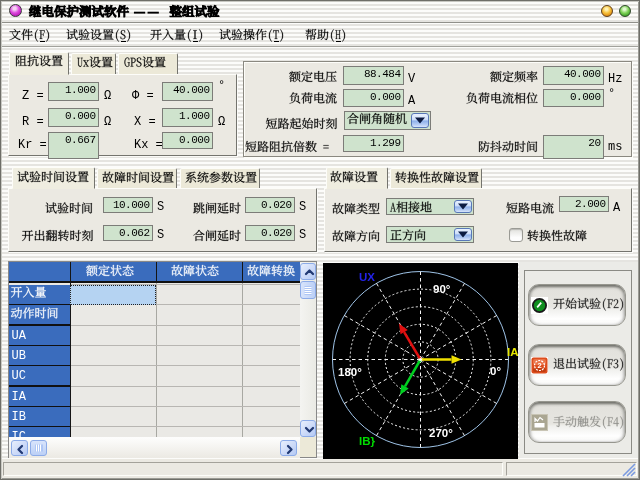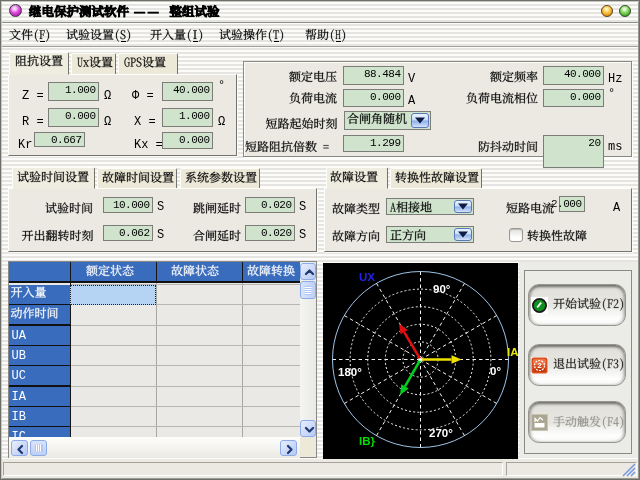--- a/index.html
+++ b/index.html
@@ -52,21 +52,21 @@
 <div class="gbox" style="left:48px;top:108px;width:51px;height:19px">
     <span>0.000</span>
   </div>
 <div class="u mono" style="left:104px;top:115px">Ω</div>
 <div class="u mono" style="left:134px;top:115px">X =</div>
 <div class="gbox" style="left:162px;top:108px;width:51px;height:19px">
     <span>1.000</span>
   </div>
 <div class="u mono" style="left:218px;top:115px">Ω</div>
 <div class="u mono" style="left:18px;top:138px">Kr =</div>
-<div class="gbox" style="left:34px;top:132px;width:51px;height:15px">
+<div class="gbox" style="left:48px;top:132px;width:51px;height:27px">
     <span>0.667</span>
   </div>
 <div class="u mono" style="left:134px;top:138px">Kx =</div>
 <div class="gbox" style="left:162px;top:132px;width:51px;height:17px">
     <span>0.000</span>
   </div>
 <div class="panel" style="left:243px;top:61px;width:389px;height:96px;border:1px solid #8a8880;box-shadow:1px 1px 0 #fdfdf9, inset 1px 1px 0 #fdfdf9"></div>
 <div class="gbox" style="left:343px;top:66px;width:61px;height:19px">
     <span>88.484</span>
   </div>
@@ -84,21 +84,21 @@
     <span>1.299</span>
   </div>
 <div class="gbox" style="left:543px;top:66px;width:61px;height:19px">
     <span>40.000</span>
   </div>
 <div class="u mono" style="left:608px;top:72px">Hz</div>
 <div class="gbox" style="left:543px;top:89px;width:61px;height:18px">
     <span>0.000</span>
   </div>
 <div class="u mono" style="left:608px;top:87px">°</div>
-<div class="gbox" style="left:543px;top:135px;width:61px;height:33px">
+<div class="gbox" style="left:543px;top:135px;width:61px;height:24px">
     <span>20</span>
   </div>
 <div class="u mono" style="left:608px;top:140px">ms</div>
 <div class="tab sel" style="left:12px;top:167px;width:83px;height:22px"></div>
 <div class="tab" style="left:97px;top:168px;width:80px;height:21px"></div>
 <div class="tab" style="left:180px;top:168px;width:80px;height:21px"></div>
 <div class="panel" style="left:8px;top:188px;width:309px;height:64px"></div>
 <div class="gbox" style="left:103px;top:197px;width:50px;height:16px">
     <span>10.000</span>
   </div>
@@ -121,21 +121,21 @@
 <div class="gbox combo" style="left:386px;top:198px;width:88px;height:17px">
     <div class="cbtn">
       <div class="tri"></div>
     </div>
   </div>
 <div class="gbox combo" style="left:386px;top:226px;width:88px;height:17px">
     <div class="cbtn">
       <div class="tri"></div>
     </div>
   </div>
-<div class="gbox" style="left:559px;top:196px;width:26px;height:16px">
+<div class="gbox" style="left:559px;top:196px;width:50px;height:16px">
     <span>2.000</span>
   </div>
 <div class="u mono" style="left:613px;top:200.5px">A</div>
 <div style="position:absolute;left:509px;top:228px;width:14px;height:14px;border:1px solid #9a9a94;border-radius:3px;background:linear-gradient(180deg,#e0e0dc 0,#fdfdfd 70%);box-shadow:inset 0 1px 1px rgba(120,120,115,.4)"></div>
 <div class="grid"></div>
 <div style="position:absolute;left:9px;top:262px;width:291px;height:21px;background:#3a6cbd;border-bottom:2px solid #111"></div>
 <div style="position:absolute;left:9px;top:285px;width:61px;height:19px;background:#3a6cbd"></div>
 <div style="position:absolute;left:9px;top:304px;width:61px;height:1.35px;background:#111"></div>
 <div style="position:absolute;left:9px;top:305.35px;width:61px;height:19px;background:#3a6cbd"></div>
 <div style="position:absolute;left:9px;top:324.35px;width:61px;height:1.35px;background:#111"></div>

